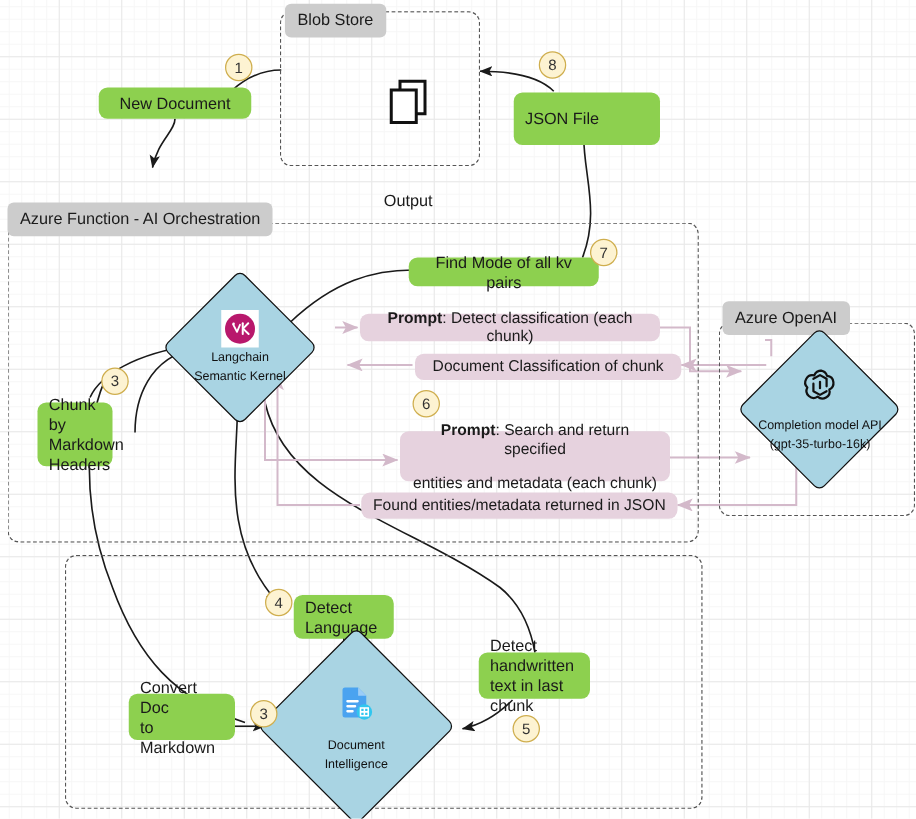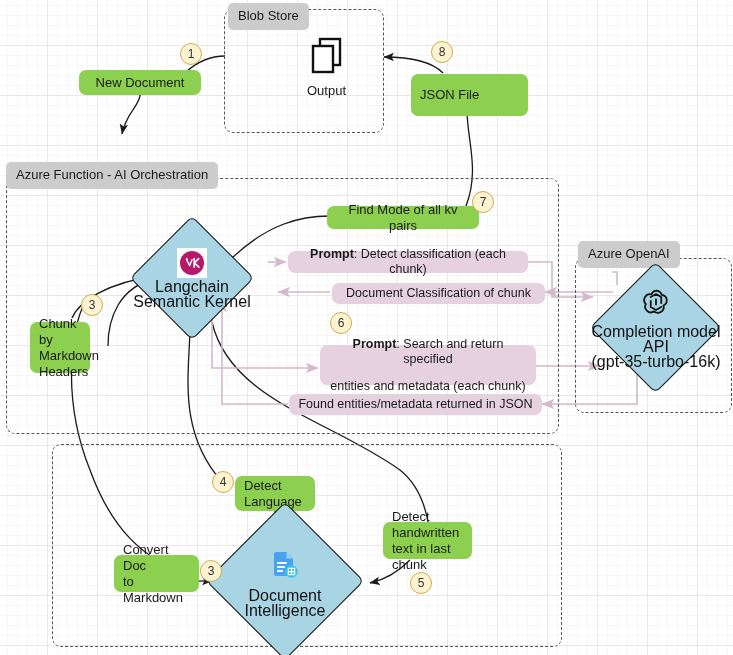--- a/index.html
+++ b/index.html
@@ -85,21 +85,21 @@
     border-radius: 6px;
     box-sizing: border-box;
   }
   .diamond-content {
     position: absolute;
     display: flex;
     flex-direction: column;
     align-items: center;
     justify-content: center;
     text-align: center;
-    font-size: 16px;
+    font-size: 10px;
     line-height: 15px;
     color: #111111;
     pointer-events: none;
   }
   
   .badge {
     position: absolute;
     width: 22px;
     height: 22px;
     border-radius: 50%;
@@ -200,21 +200,21 @@
 
   <div class="container" style="left:6px; top:178px; width:551px; height:254px;"></div>
   <div class="container-label" style="left:6px; top:162px;">Azure Function - AI Orchestration</div>
 
   <div class="container" style="left:575px; top:258px; width:155px; height:153px;"></div>
   <div class="container-label" style="left:578px; top:241px;">Azure OpenAI</div>
 
   <div class="container" style="left:52px; top:444px; width:508px; height:201px;"></div>
 
 
-  <div class="doc-icon-wrap" style="left:307px; top:36px;">
+  <div class="doc-icon-wrap" style="left:307px; top:62px;gap:44px;">
     <svg width="36" height="42" viewBox="0 0 36 42">
       <rect x="11" y="3" width="20" height="26" fill="#ffffff" stroke="#111" stroke-width="2.4"></rect>
       <rect x="4" y="10" width="20" height="26" fill="#ffffff" stroke="#111" stroke-width="2.4"></rect>
     </svg>
     <div class="doc-caption">Output</div>
   </div>
 
   <div class="green-box center" style="left:79px; top:70px; width:122px; height:25px;">
     <span>New Document</span>
   </div>
@@ -231,21 +231,21 @@
     <span>Chunk by</span>
     <span>Markdown</span>
     <span>Headers</span>
   </div>
 
   <div class="green-box" style="left:235px; top:476px; width:80px; height:35px; flex-direction:column; align-items:flex-start; justify-content:center;">
     <span>Detect</span>
     <span>Language</span>
   </div>
 
-  <div class="green-box" style="left:114px; top:555px; width:85px; height:37px; flex-direction:column; align-items:flex-start; justify-content:center;">
+  <div class="green-box" style="left:103px; top:555px; width:85px; height:37px; flex-direction:column; align-items:flex-start; justify-content:center;">
     <span>Convert Doc</span>
     <span>to Markdown</span>
   </div>
 
   <div class="green-box" style="left:383px; top:522px; width:89px; height:37px; flex-direction:column; align-items:flex-end; justify-content:center;">
     <span>Detect handwritten</span>
     <span>text in last chunk</span>
   </div>
 
   <div class="pink-box" style="left:288px; top:251px; width:240px; height:22px;">

